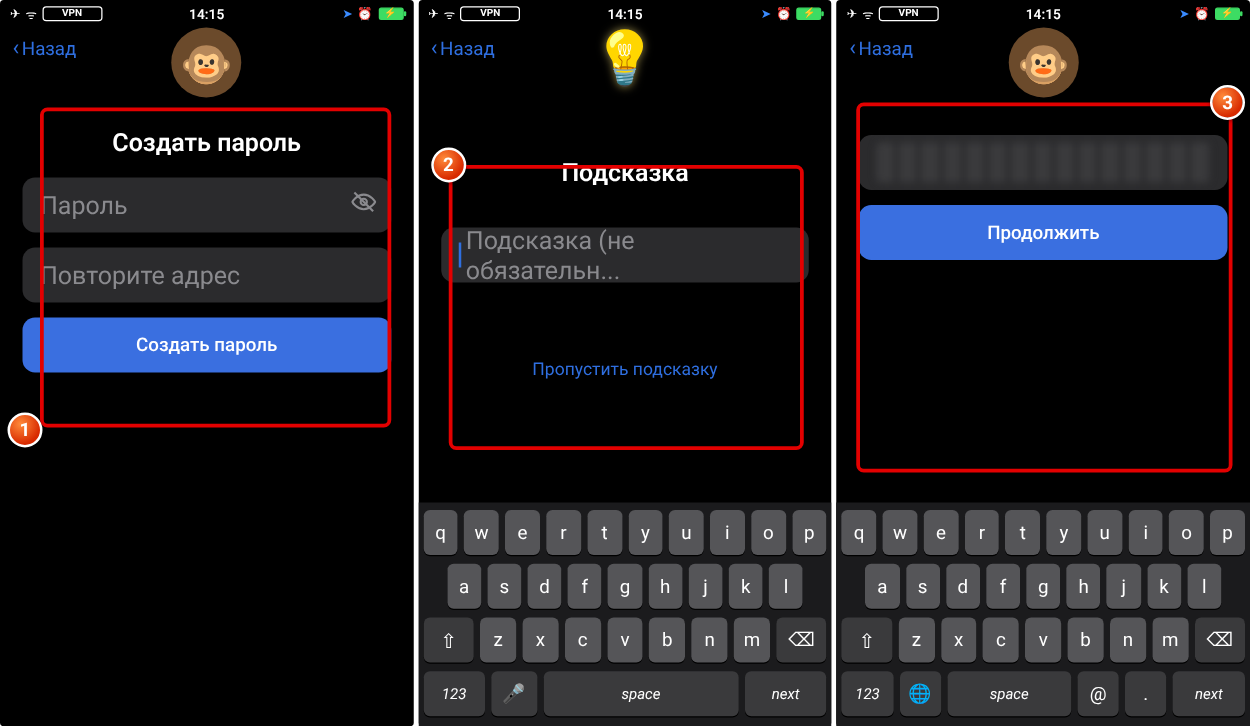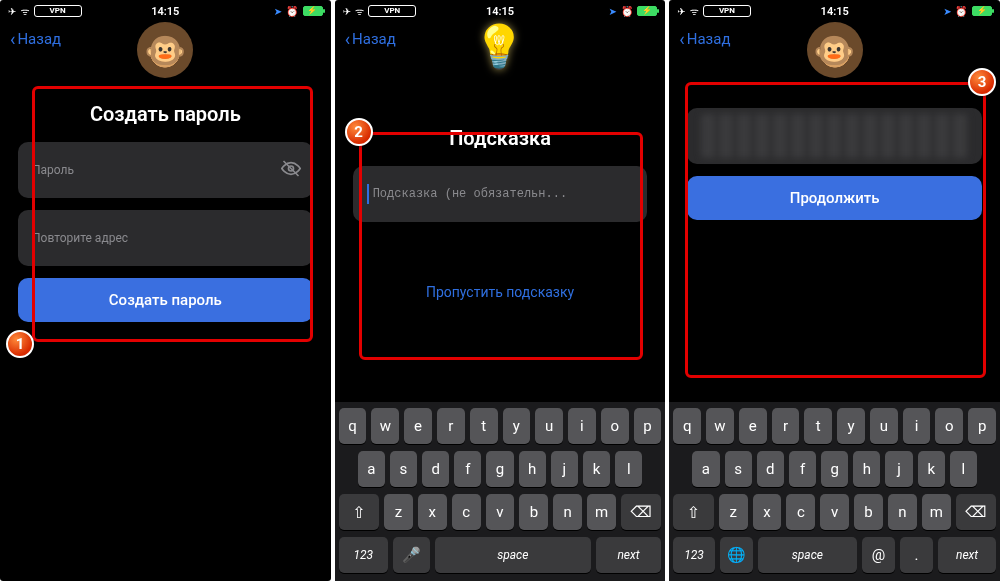--- a/index.html
+++ b/index.html
@@ -99,26 +99,26 @@
   }
   .subtitle {
     font-size:12.5px;
     color:#cfcfcf;
     line-height:1.35;
     padding: 0 6px;
   }
   .field {
     background:#2b2b2d;
     border-radius:10px;
-    height:56px;
+    height:44px;
     display:flex;
     align-items:center;
     padding:0 14px;
     color:#8a8a8e;
-    font-size:12px;
+    font-size:20px;
     text-align:left;
     position:relative;
   }
   .field.blurred {
     color:transparent;
     background:#2b2b2d;
   }
   .field.blurred::before{
     content:"";
     position:absolute; inset:6px 14px;
@@ -278,21 +278,21 @@
     </div>
     <div class="nav">
       <div class="back">
         <span class="back-chev">‹</span>
         <span>Назад</span>
       </div>
       <div class="lightbulb">💡</div>
     </div>
     <div class="content shift" style="padding-top:70px;">
       <div class="title">Подсказка</div>
-      <div class="field" style="margin-top:0;font-family:Liberation Mono, monospace;">
+      <div class="field" style="margin-top:16px;">
         <span class="cursor"></span>
         <span>Подсказка (не обязательн...</span>
       </div>
       <div class="link-btn">Пропустить подсказку</div>
     </div>
 
     <div class="kbd">
       <div class="kbd-row">
         <div class="key">q</div>
         <div class="key">w</div>

